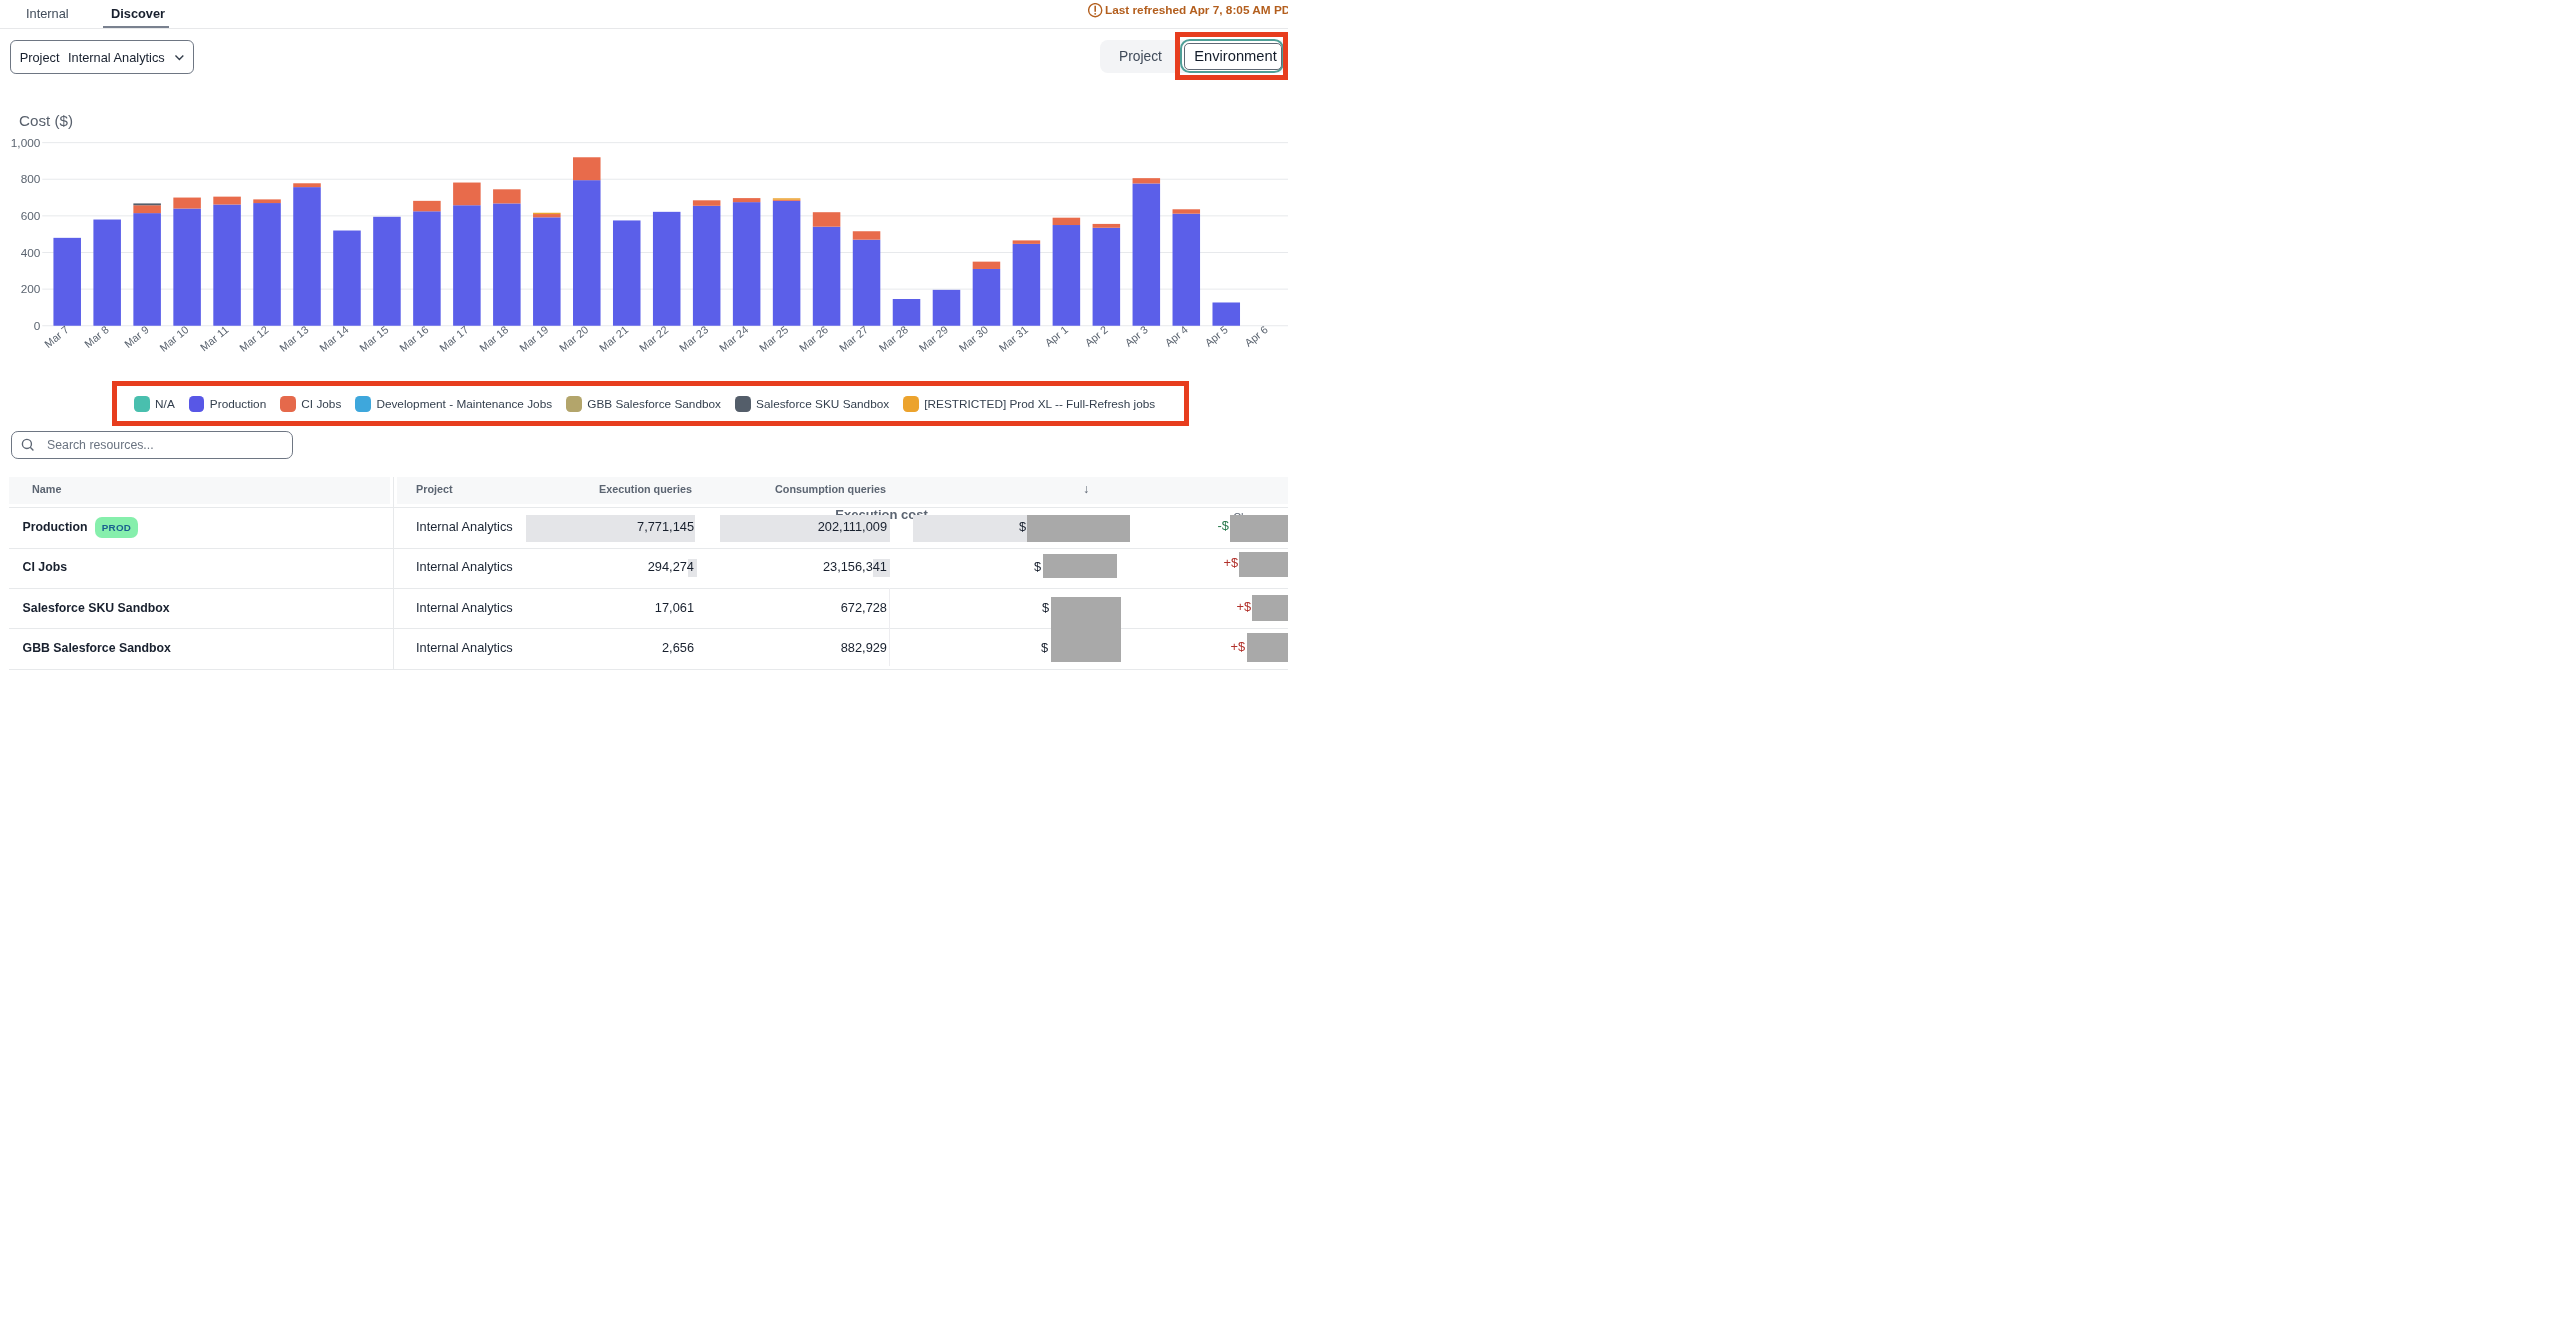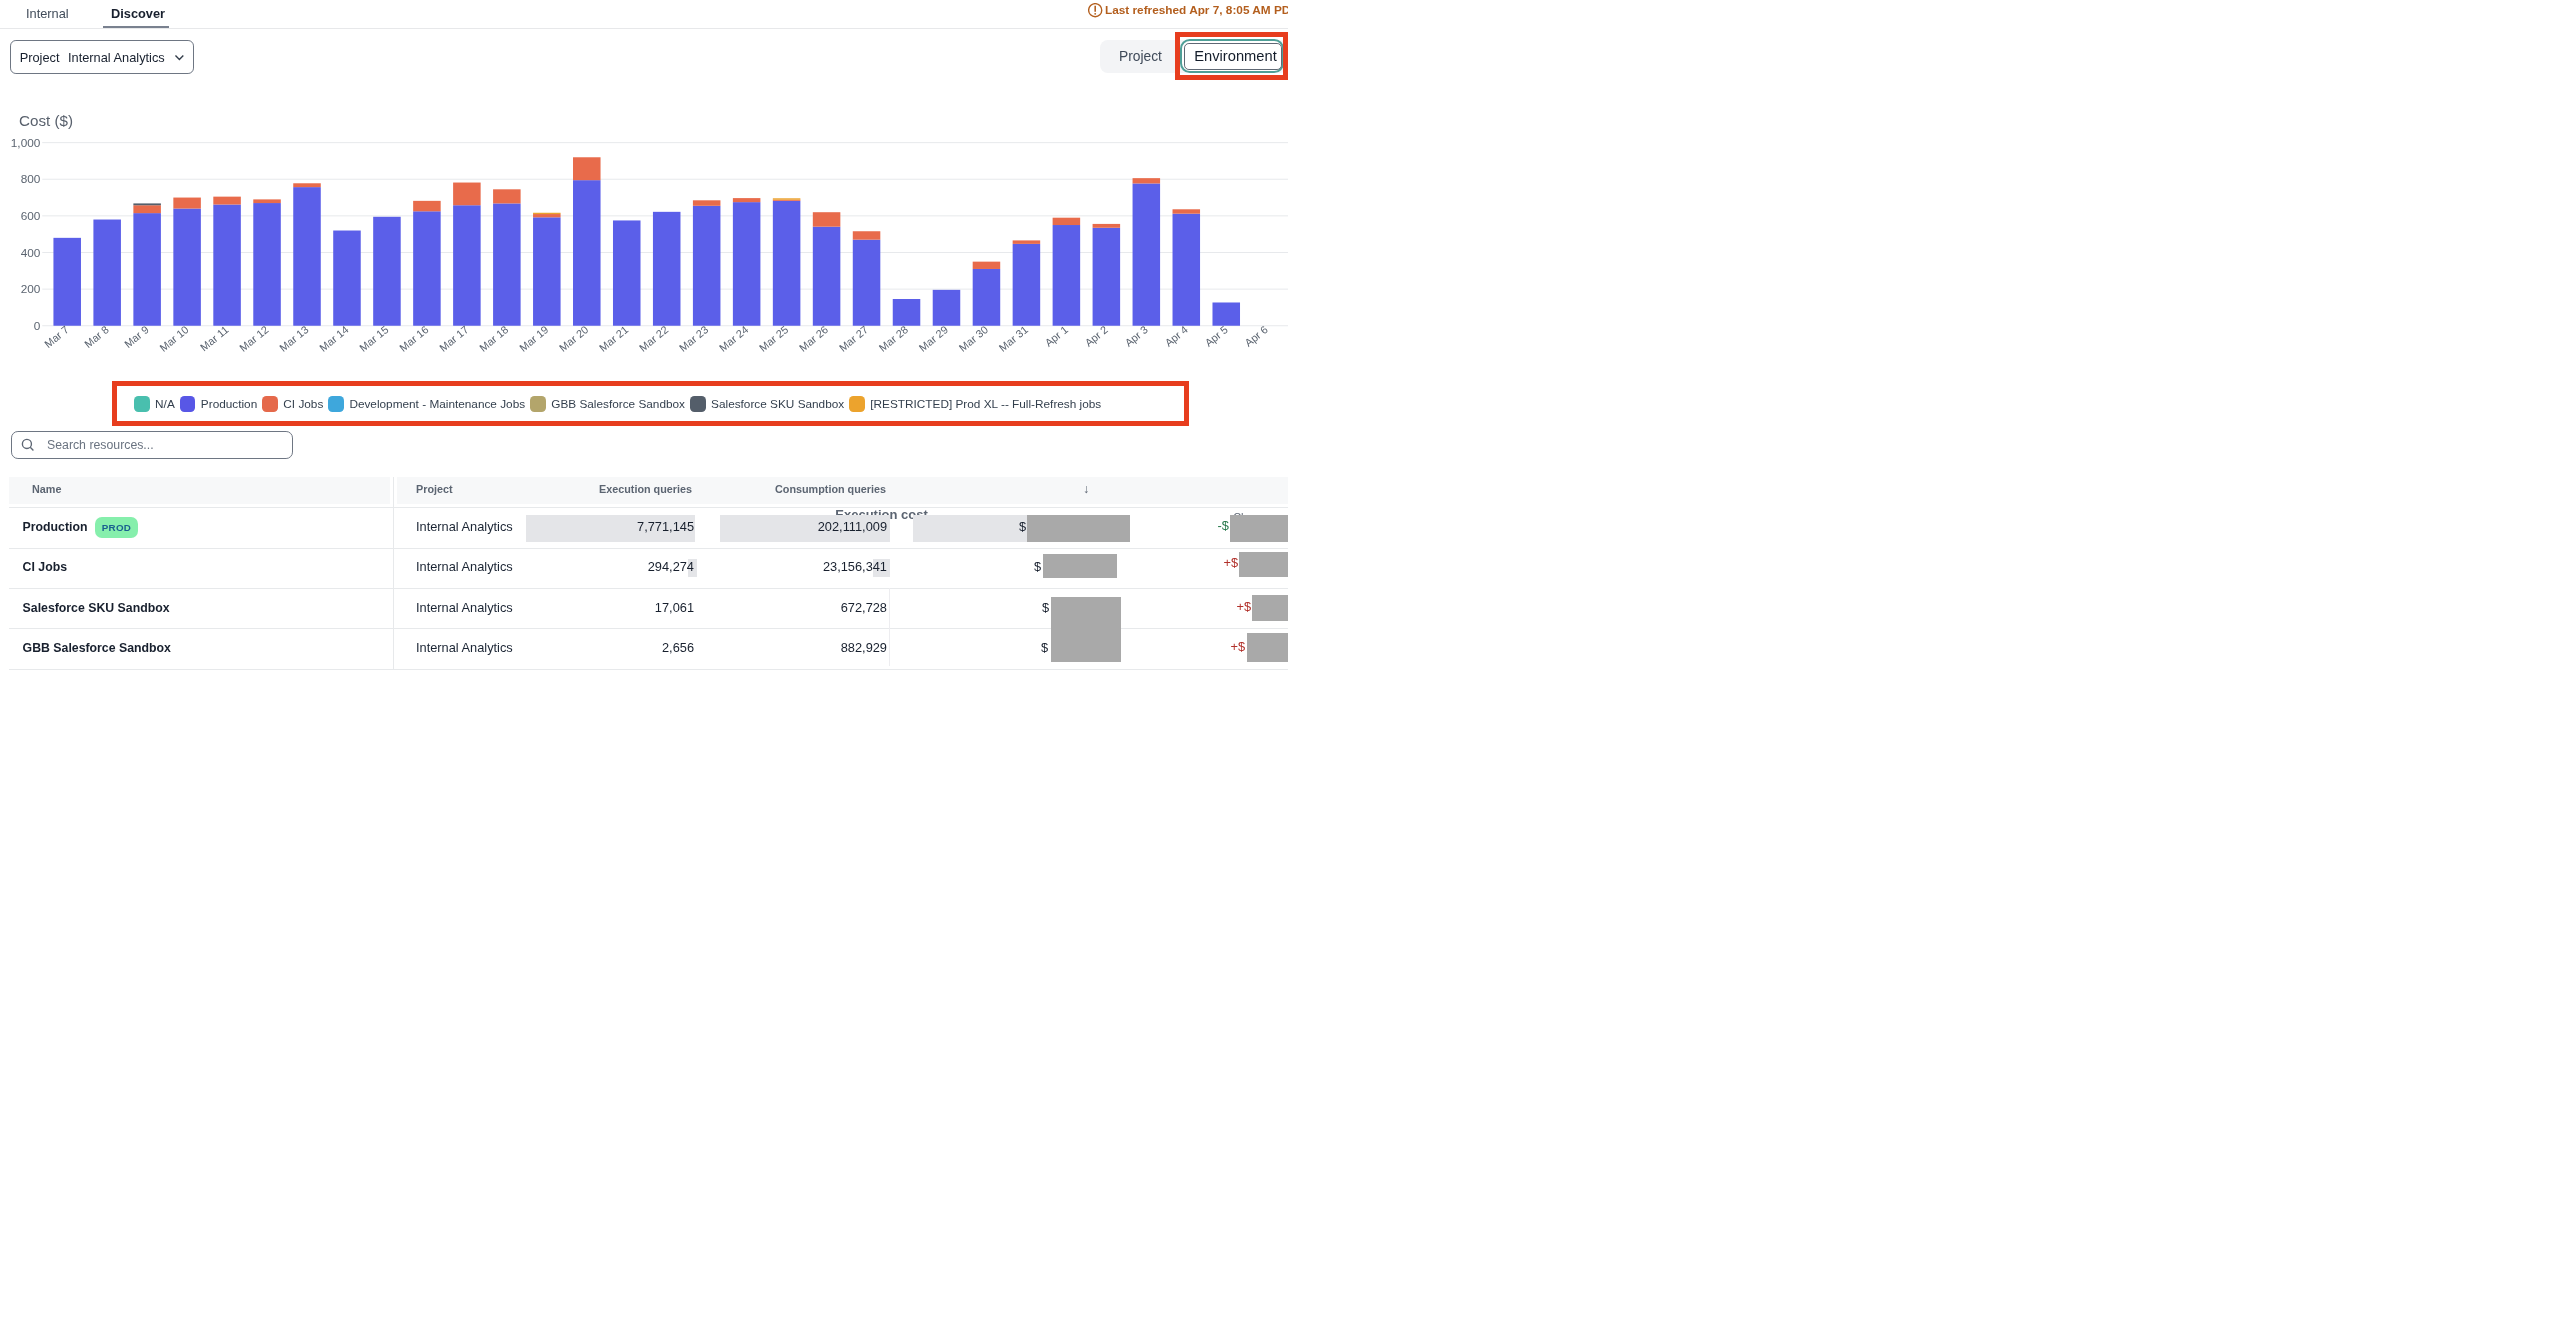--- a/index.html
+++ b/index.html
@@ -134,21 +134,21 @@
 <text x="1168.40" y="208.40" text-anchor="end" font-family="Liberation Sans, sans-serif" font-size="11" fill="#5b6470" transform="rotate(-39 1168.40 208.40)">Apr 3</text>
 <rect x="1192.55" y="89.01" width="28.0" height="113.99" fill="#5b5fe9"></rect>
 <rect x="1192.55" y="84.55" width="28.0" height="4.47" fill="#e86b4b"></rect>
 <text x="1209.05" y="208.40" text-anchor="end" font-family="Liberation Sans, sans-serif" font-size="11" fill="#5b6470" transform="rotate(-39 1209.05 208.40)">Apr 4</text>
 <rect x="1233.20" y="179.35" width="28.0" height="23.65" fill="#5b5fe9"></rect>
 <text x="1249.70" y="208.40" text-anchor="end" font-family="Liberation Sans, sans-serif" font-size="11" fill="#5b6470" transform="rotate(-39 1249.70 208.40)">Apr 5</text>
 <text x="1290.35" y="208.40" text-anchor="end" font-family="Liberation Sans, sans-serif" font-size="11" fill="#5b6470" transform="rotate(-39 1290.35 208.40)">Apr 6</text>
 </svg>
 
 <div class="abs" style="left:112px;top:381px;width:1077px;height:45px;border:5.2px solid #e73d1e;"></div>
-<div style="position:absolute;left:134px;top:396px;display:flex;align-items:center;gap:5px;">
+<div style="position:absolute;left:134px;top:396px;display:flex;align-items:center;gap:14px;">
 <span style="display:flex;align-items:center;gap:5.4px;white-space:nowrap;">
       <span style="width:15.7px;height:15.7px;border-radius:4.4px;background:#49bfae;flex:none;"></span>
       <span style="font-size:11.8px;color:#333f4d;">N/A</span>
     </span>
 <span style="display:flex;align-items:center;gap:5.4px;white-space:nowrap;">
       <span style="width:15.7px;height:15.7px;border-radius:4.4px;background:#5857e6;flex:none;"></span>
       <span style="font-size:11.8px;color:#333f4d;">Production</span>
     </span>
 <span style="display:flex;align-items:center;gap:5.4px;white-space:nowrap;">
       <span style="width:15.7px;height:15.7px;border-radius:4.4px;background:#e5694b;flex:none;"></span>

